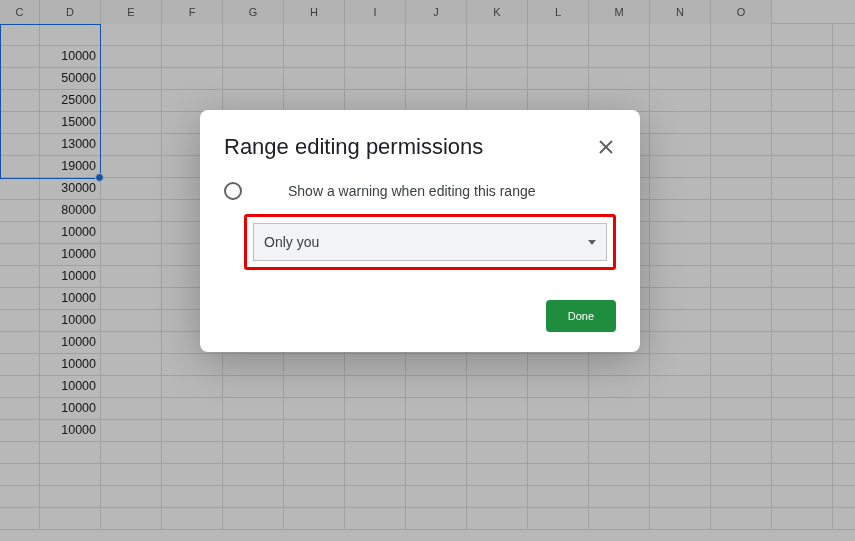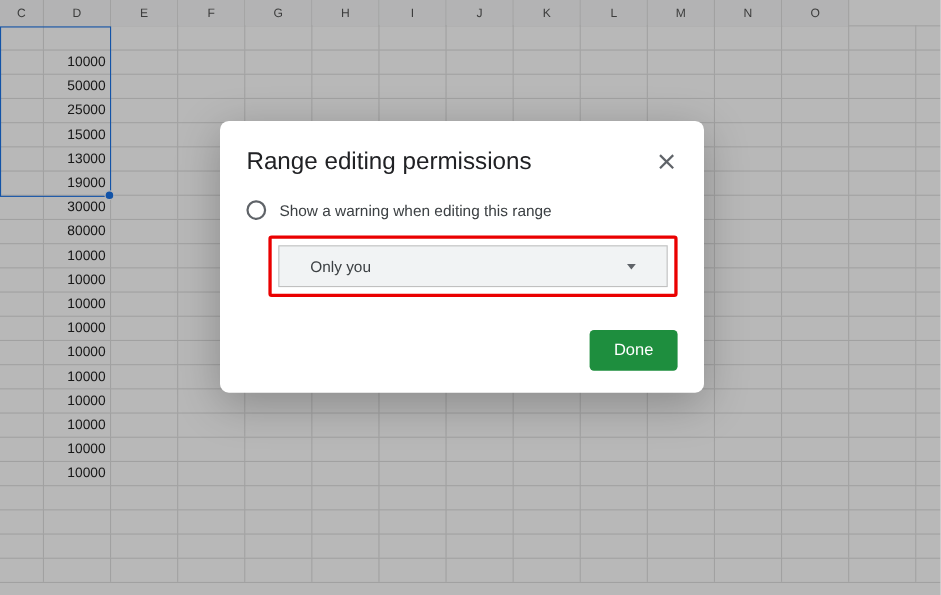--- a/index.html
+++ b/index.html
@@ -113,20 +113,21 @@
     cursor: pointer;
     display: flex;
     align-items: center;
     justify-content: center;
   }
   .radio-row {
     display: flex;
     align-items: center;
     margin-bottom: 14px;
     cursor: pointer;
+    gap: 34px;
   }
   .radio {
     width: 18px;
     height: 18px;
     border: 2px solid #5f6368;
     border-radius: 50%;
     margin-right: 12px;
     position: relative;
     flex-shrink: 0;
   }
@@ -153,21 +154,21 @@
     padding: 6px;
     margin: 8px 0 30px 20px;
   }
   .dropdown {
     display: flex;
     align-items: center;
     justify-content: space-between;
     height: 38px;
     border: 1px solid #c0c0c0;
     background: #f1f3f4;
-    padding: 0 28px;
+    padding: 0 10px;
     cursor: pointer;
   }
   .dropdown-label {
     font-size: 14px;
     color: #3c4043;
   }
   .caret {
     width: 0;
     height: 0;
     border-left: 4px solid transparent;
@@ -176,21 +177,21 @@
   }
   .footer {
     display: flex;
     justify-content: flex-end;
   }
   .done-btn {
     background: #1e8e3e;
     color: #fff;
     border: none;
     padding: 10px 22px;
-    font-size: 15px;
+    font-size: 11px;
     border-radius: 4px;
     cursor: pointer;
     font-weight: 500;
   }
 </style>
 </head>
 <body>
 
 <div class="sheet">
   <div class="col-headers">

